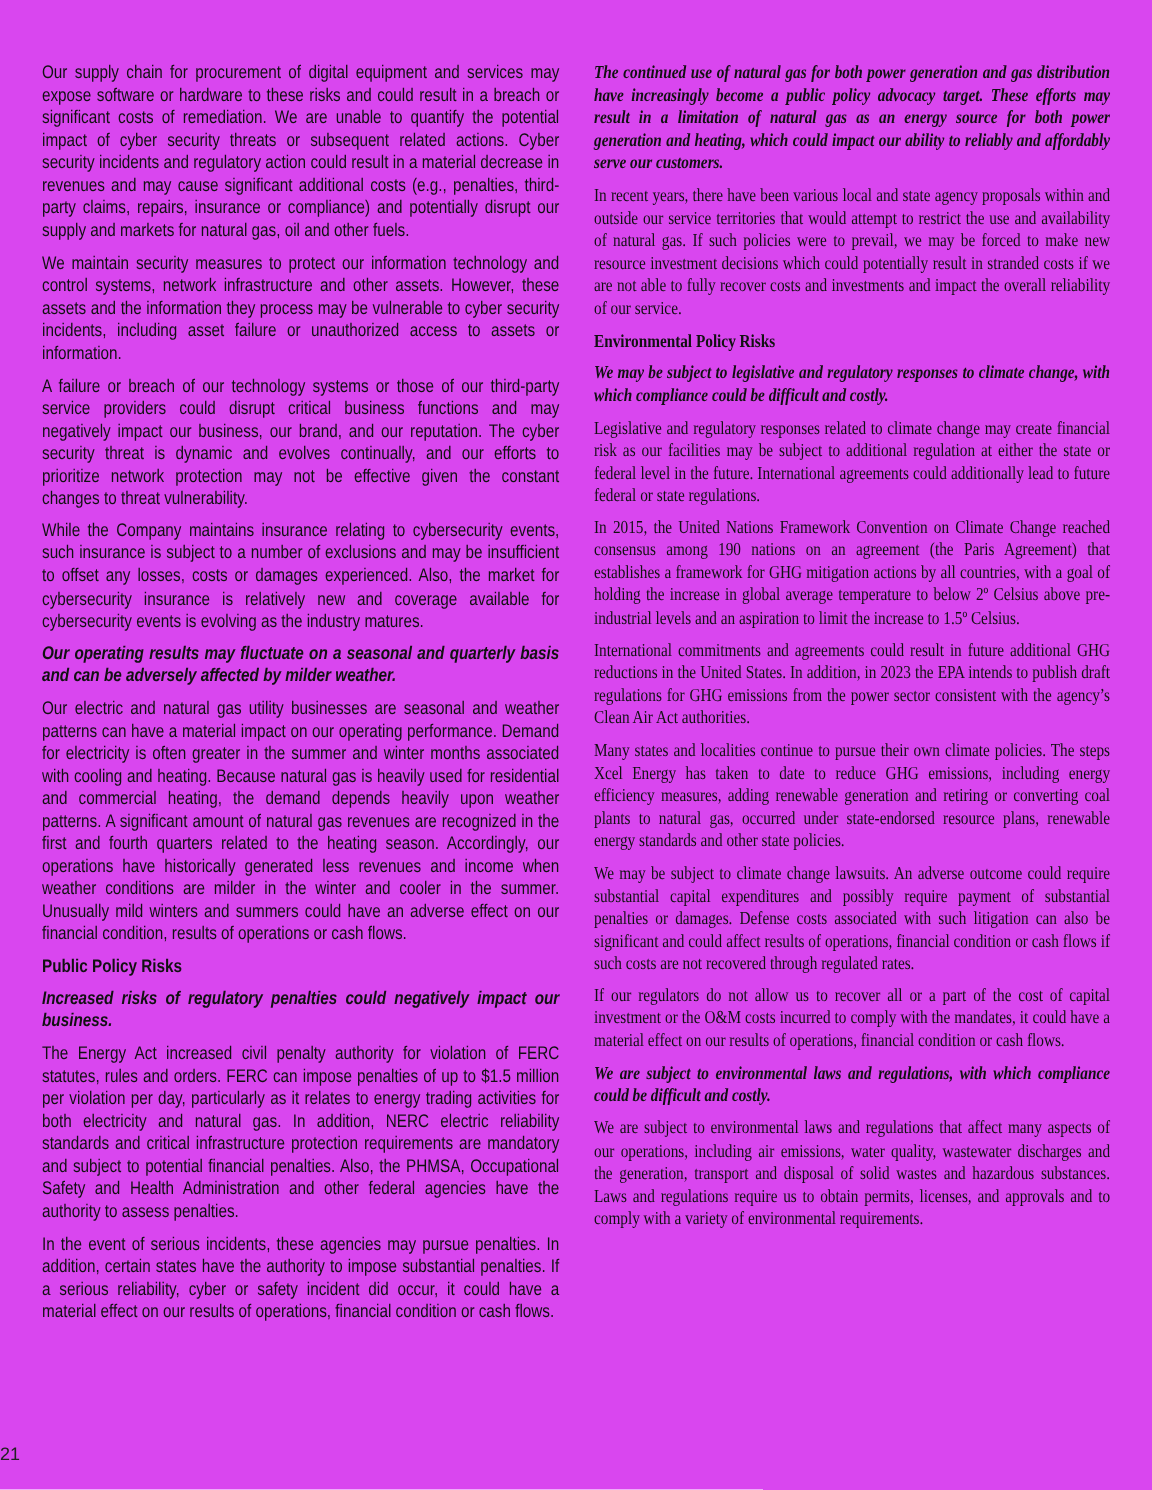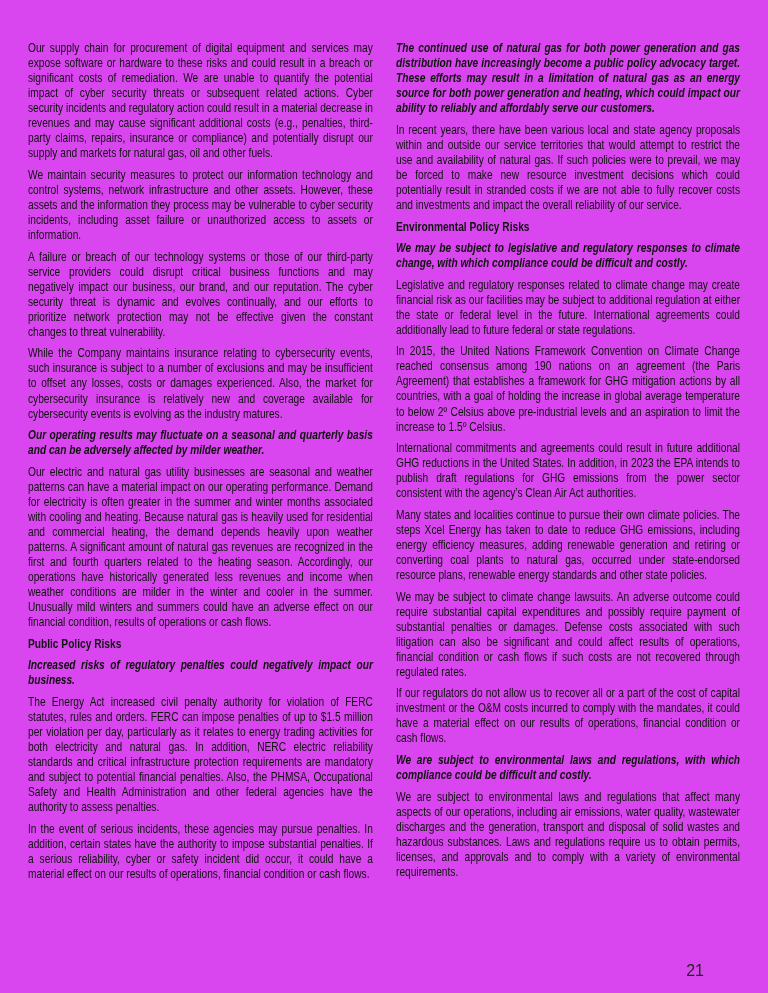--- a/index.html
+++ b/index.html
@@ -21,21 +21,21 @@
     top: 0;
     width: 768px;
     height: 993px;
     background: #d946ef;
   }
   .col {
     position: absolute;
     top: 41px;
   }
   .col-left { left: 28px; width: 345px; }
-  .col-right { left: 396px; width: 344px; }
+  .col-right { left: 396px; width: 344px; font-family: Liberation Serif, serif; }
   .col-inner {
     transform-origin: 0 0;
     transform: scaleX(0.835);
   }
   .col-left .col-inner { width: 413px; }
   .col-right .col-inner { width: 412px; }
   .p {
     margin: 0 0 6.5px 0;
     font-size: 12.2px;
     line-height: 15.05px;
@@ -48,22 +48,22 @@
   }
   .section-heading {
     font-weight: bold;
     text-align: left;
   }
   .page-number {
     position: absolute;
     left: 0;
     width: 704px;
     top: 962px;
-    text-align: right;
-    font-size: 16px;
+    text-align: left;
+    font-size: 12px;
     color: #222222;
   }
 </style>
 </head>
 <body>
 
 <div class="page">
 
   <div class="col col-left">
     <div class="col-inner">

